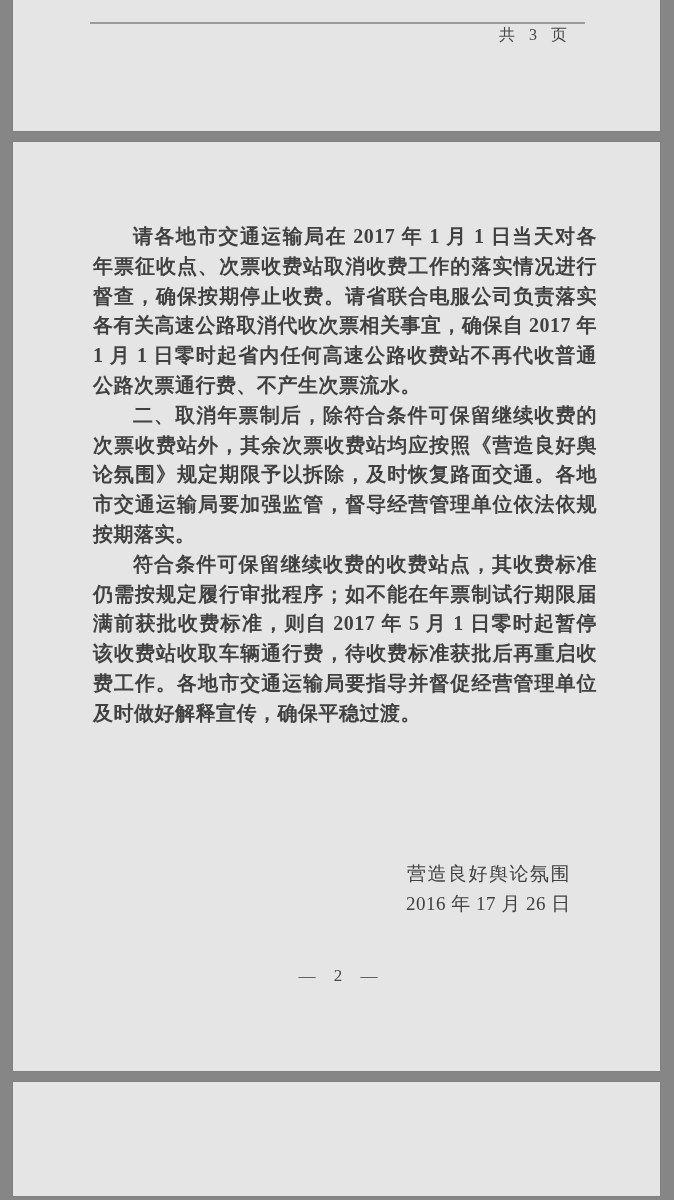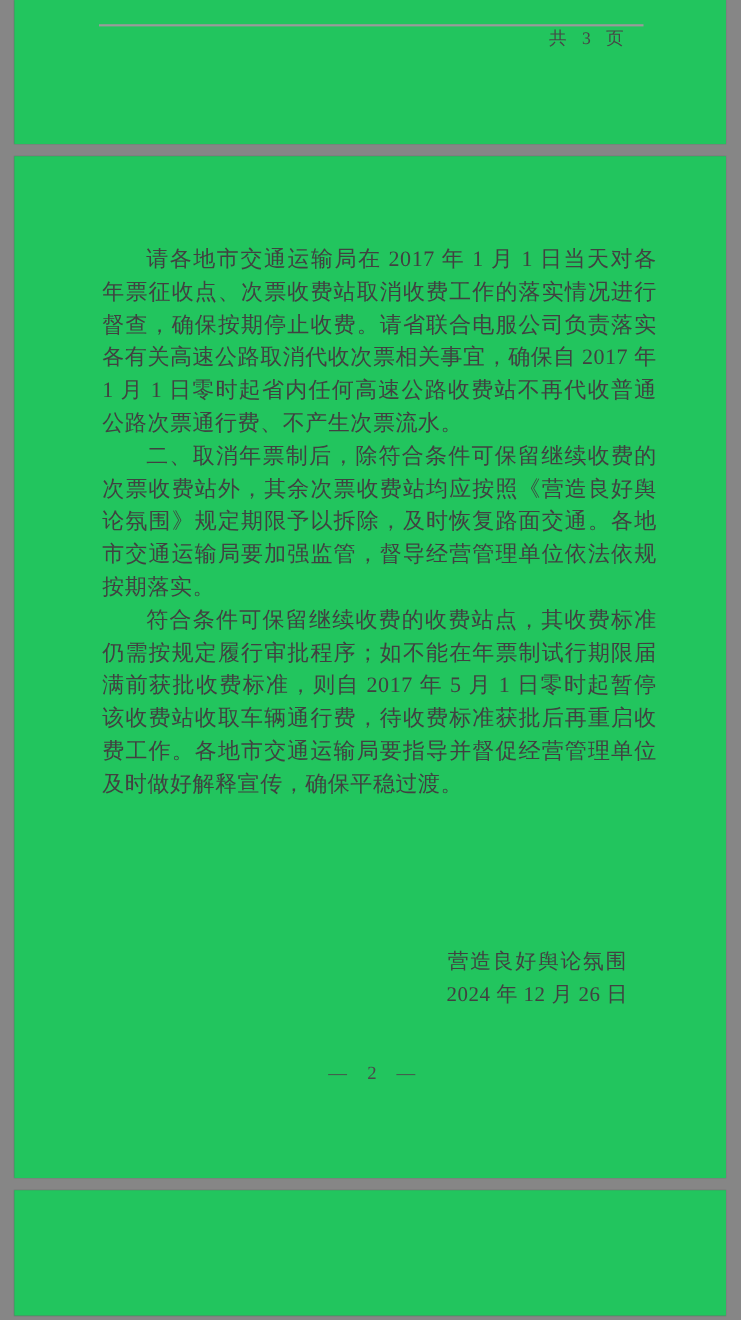--- a/index.html
+++ b/index.html
@@ -11,21 +11,21 @@
     width: 674px;
     height: 1200px;
     background: #868686;
     overflow: hidden;
     font-family: "Liberation Serif", "DejaVu Serif", serif;
   }
   .page {
     position: absolute;
     left: 13px;
     width: 647px;
-    background: #22c55e;
+    background: #e5e5e5;
     box-shadow: 0 0 1px rgba(0,0,0,0.25);
   }
   .page-top    { top: 0;      height: 131px; }
   .page-main   { top: 142px;  height: 929px; }
   .page-bottom { top: 1082px; height: 114px; }
 
   .header-rule {
     position: absolute;
     left: 77px;
     top: 22px;
@@ -49,20 +49,21 @@
     width: 504px;
     font-size: 20px;
     line-height: 29.8px;
     text-align: justify;
     color: #414141;
     letter-spacing: 0.5px;
   }
   .body-text p {
     margin: 0;
     text-indent: 2em;
+    font-weight: bold;
   }
 
   .signature {
     position: absolute;
     left: 394px;
     top: 719px;
     font-size: 19px;
     letter-spacing: 1.5px;
     color: #414141;
   }
@@ -99,20 +100,20 @@
 
   <section class="page page-main">
     <div class="body-text">
       <p>请各地市交通运输局在 2017 年 1 月 1 日当天对各年票征收点、次票收费站取消收费工作的落实情况进行督查，确保按期停止收费。请省联合电服公司负责落实各有关高速公路取消代收次票相关事宜，确保自 2017 年 1 月 1 日零时起省内任何高速公路收费站不再代收普通公路次票通行费、不产生次票流水。</p>
       <p>二、取消年票制后，除符合条件可保留继续收费的次票收费站外，其余次票收费站均应按照《营造良好舆论氛围》规定期限予以拆除，及时恢复路面交通。各地市交通运输局要加强监管，督导经营管理单位依法依规按期落实。</p>
       <p>符合条件可保留继续收费的收费站点，其收费标准仍需按规定履行审批程序；如不能在年票制试行期限届满前获批收费标准，则自 2017 年 5 月 1 日零时起暂停该收费站收取车辆通行费，待收费标准获批后再重启收费工作。各地市交通运输局要指导并督促经营管理单位及时做好解释宣传，确保平稳过渡。</p>
     </div>
 
     <div class="signature">营造良好舆论氛围</div>
 
-    <div class="sign-date">2024 年 12 月 26 日</div>
+    <div class="sign-date">2016 年 17 月 26 日</div>
 
     <div class="page-number">— 2 —</div>
   </section>
 
   <section class="page page-bottom"></section>
 
 </div>
 
 </body></html>

